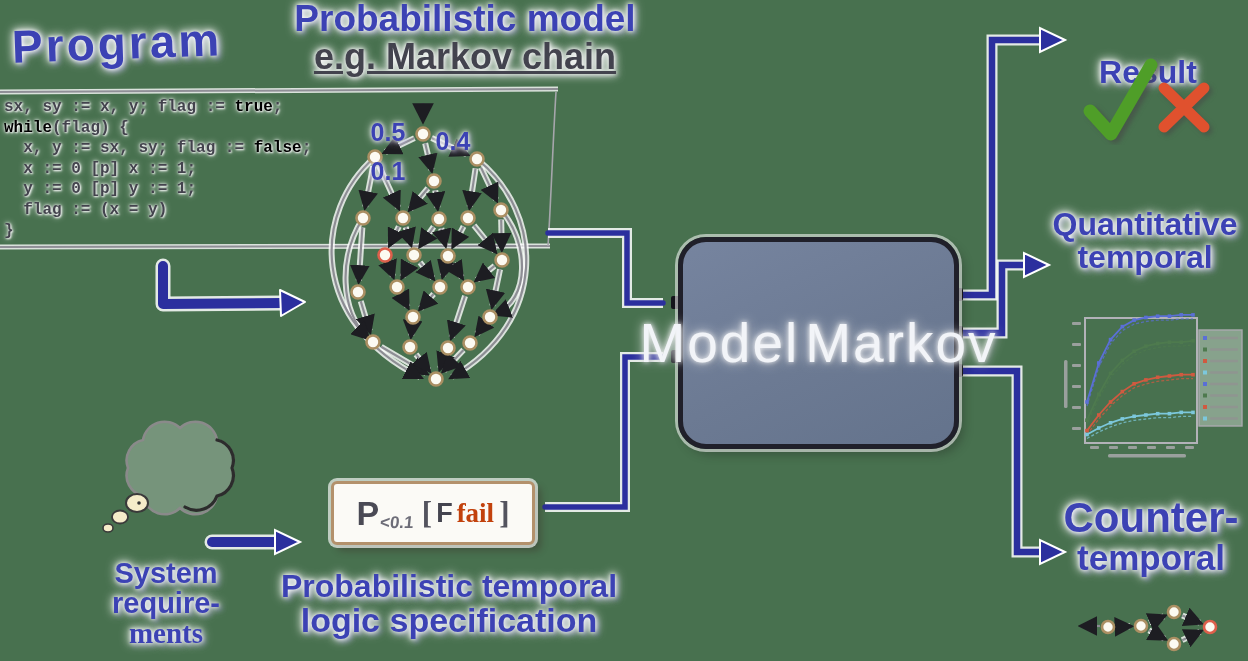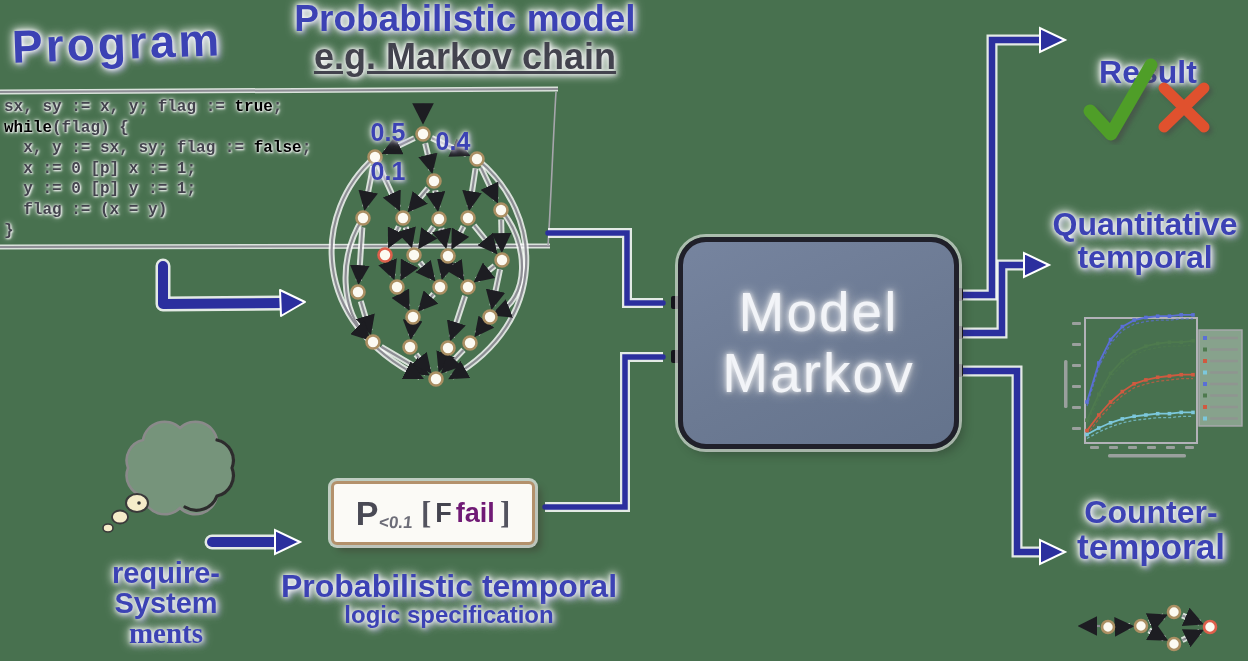--- a/index.html
+++ b/index.html
@@ -14,33 +14,33 @@
   .ctr{text-align:center;line-height:1.04;}
   
   .code{font-family:"Liberation Mono",monospace;font-size:16px;font-weight:bold;color:#43434d;
     line-height:20.6px;white-space:pre;
     text-shadow:0 0 3px #fff,0 0 6px rgba(255,255,255,.95),1px 1px 2px rgba(255,255,255,.85);}
   .code .kw{color:#000000;text-align:center;}
   
   .mc-box{left:678px;top:237px;width:271px;height:202px;border:5px solid #20202a;border-radius:28px;
     background:linear-gradient(155deg,#76849f 0%,#6c7a93 55%,#64738c 100%);
     box-shadow:0 0 0 3px rgba(255,255,255,.55),5px 6px 10px rgba(35,40,35,.35);
-    display:flex;flex-direction:column;align-items:center;justify-content:center;gap:6px;}
+    display:flex;flex-direction:row;align-items:center;justify-content:center;gap:6px;}
   .mc-text{font-size:55px;color:#f2f4f8;letter-spacing:2px;line-height:1.0;
     text-shadow:0 0 12px rgba(255,255,255,.95),0 0 5px rgba(255,255,255,.9),2px 2px 6px rgba(55,65,85,.55);}
   
   .spec-box{left:331px;top:481px;width:198px;height:58px;background:#fbfaf6;border:3px solid #b3916c;
     border-radius:6px;box-shadow:0 0 0 3px rgba(255,255,255,.65),6px 6px 7px rgba(60,50,45,.45);
     display:flex;align-items:center;justify-content:center;}
   .spec-box span{display:inline-block;}
   .f-P{font-size:34px;font-weight:bold;color:#4a4a55;}
   .f-sub{font-size:17px;font-weight:bold;color:#6d6d78;transform:translateY(10px) skewX(-6deg);margin-left:1px;}
   .f-br{font-family:"Liberation Serif",serif;font-size:31px;font-weight:bold;color:#53535e;}
   .f-F{font-size:27px;font-weight:bold;color:#44444f;margin:0 4px;}
-  .f-fail{font-size:27px;font-weight:bold;color:#701a75;margin-right:5px;}
+  .f-fail{font-size:27px;font-weight:bold;color:#c2410c;margin-right:5px;font-family:Liberation Serif, serif;}
   .edge-label{font-size:25px;font-weight:bold;color:#3c42b4;transform:translate(-50%,-50%);
     text-shadow:0 0 4px #fff,0 0 8px #fff,2px 2px 4px rgba(125,115,205,.5);text-align:center;}
   svg{position:absolute;left:0;top:0;}
 </style>
 </head>
 <body>
 
 <div class="stage">
 
   <svg id="overlay-svg" width="1248" height="661" viewBox="0 0 1248 661">
@@ -230,36 +230,36 @@
   <div class="abs spec-box">
     <span class="f-P">P</span>
     <span class="f-sub">&lt;0.1</span>
     <span class="f-br" style="margin-left:8px;">[</span>
     <span class="f-F">F</span>
     <span class="f-fail">fail</span>
     <span class="f-br">]</span>
   </div>
   <div class="abs ctr" style="left:258px;top:570px;width:382px;">
     <div class="h-blue" style="font-size:32px;">Probabilistic temporal</div>
-    <div class="h-blue" style="font-size:24px;">logic specification</div>
+    <div class="h-blue" style="font-size:34px;">logic specification</div>
   </div>
 
   <svg style="left:85px;top:415px;" width="165" height="130" viewBox="85 415 165 130">
     <path d="M 180 428 A 22 22 0 0 1 217 440 A 21 21 0 0 1 232 468 A 21 21 0 0 1 217 496
              A 22 22 0 0 1 180 508 A 22 22 0 0 1 143 496 A 21 21 0 0 1 128 468
              A 21 21 0 0 1 143 440 A 22 22 0 0 1 180 428 Z" fill="rgba(255,255,255,0.25)" stroke="#8a8a8a" stroke-width="2.6"></path>
     <path d="M 217 440 A 21 21 0 0 1 232 468 A 21 21 0 0 1 217 496 A 22 22 0 0 1 185 507" fill="none" stroke="#2c2c2c" stroke-width="3.2" stroke-linecap="round"></path>
     <ellipse cx="137" cy="503" rx="11" ry="9" fill="#f5ecc9" stroke="#3a3a3a" stroke-width="2"></ellipse>
     <circle cx="139" cy="503" r="1.8" fill="#333"></circle>
     <ellipse cx="120" cy="517" rx="8" ry="6.5" fill="#f5ecc9" stroke="#3a3a3a" stroke-width="1.8"></ellipse>
     <ellipse cx="108" cy="528" rx="5" ry="4" fill="#f5ecc9" stroke="#3a3a3a" stroke-width="1.6"></ellipse>
   </svg>
   <div class="abs ctr" style="left:90px;top:558px;width:152px;">
+    <div class="h-blue" style="font-size:29px;">System</div>
     <div class="h-blue" style="font-size:29px;">require-</div>
-    <div class="h-blue" style="font-size:29px;">System</div>
     <div class="h-blue" style="font-size:29px;font-family:Liberation Serif, serif;">ments</div>
   </div>
 
   <div class="abs h-blue" style="left:1088px;top:10px;width:120px;font-size:32px;text-align:center;margin-top:44px;">Result</div>
   <svg style="left:1080px;top:55px;" width="140" height="90" viewBox="0 0 140 90">
     <g style="filter:drop-shadow(4px 3px 2px rgba(70,70,70,.55));">
       <path d="M10 56 L31 79 L71 10" fill="none" stroke="#4f9e28" stroke-width="13" stroke-linecap="round" stroke-linejoin="round"></path>
     </g>
     <g style="filter:drop-shadow(3px 3px 2px rgba(70,70,70,.5));">
       <path d="M84 33 L124 72 M124 33 L84 72" fill="none" stroke="#e0512e" stroke-width="11" stroke-linecap="round"></path>
@@ -347,21 +347,21 @@
       <rect x="1210" y="382.8" width="28" height="2.4" fill="#8f9590" rx="1"></rect>
       <rect x="1203" y="393.5" width="4" height="4" fill="#4e7a4e"></rect>
       <rect x="1210" y="394.3" width="28" height="2.4" fill="#8f9590" rx="1"></rect>
       <rect x="1203" y="405" width="4" height="4" fill="#d05a40"></rect>
       <rect x="1210" y="405.8" width="28" height="2.4" fill="#8f9590" rx="1"></rect>
       <rect x="1203" y="416.5" width="4" height="4" fill="#7cc8dc"></rect>
       <rect x="1210" y="417.3" width="28" height="2.4" fill="#8f9590" rx="1"></rect>
     </svg>
 
   <div class="abs ctr" style="left:1056px;top:496px;width:190px;">
-    <div class="h-blue" style="font-size:32px;">Counter-</div>
+    <div class="h-blue" style="font-size:42px;">Counter-</div>
     <div class="h-blue" style="font-size:35px;">temporal</div>
   </div>
   <svg id="counter-svg" style="left:1068px;top:592px;" width="180" height="69" viewBox="1068 592 180 69">
       <defs>
         <marker id="mb" markerWidth="9" markerHeight="9" refX="7" refY="4.5" orient="auto">
           <path d="M0,0 L9,4.5 L0,9 Z" fill="#1d1d22"></path>
         </marker>
       </defs>
       <line x1="1116.9958706123084" y1="626.727397860233" x2="1130.0050470294009" y2="626.3331803930485" stroke="#ffffff" stroke-width="6" opacity=".8"></line>
       <line x1="1149.2852360368772" y1="622.4850513782944" x2="1163.8736003993722" y2="616.2960483154179" stroke="#ffffff" stroke-width="6" opacity=".8"></line>

